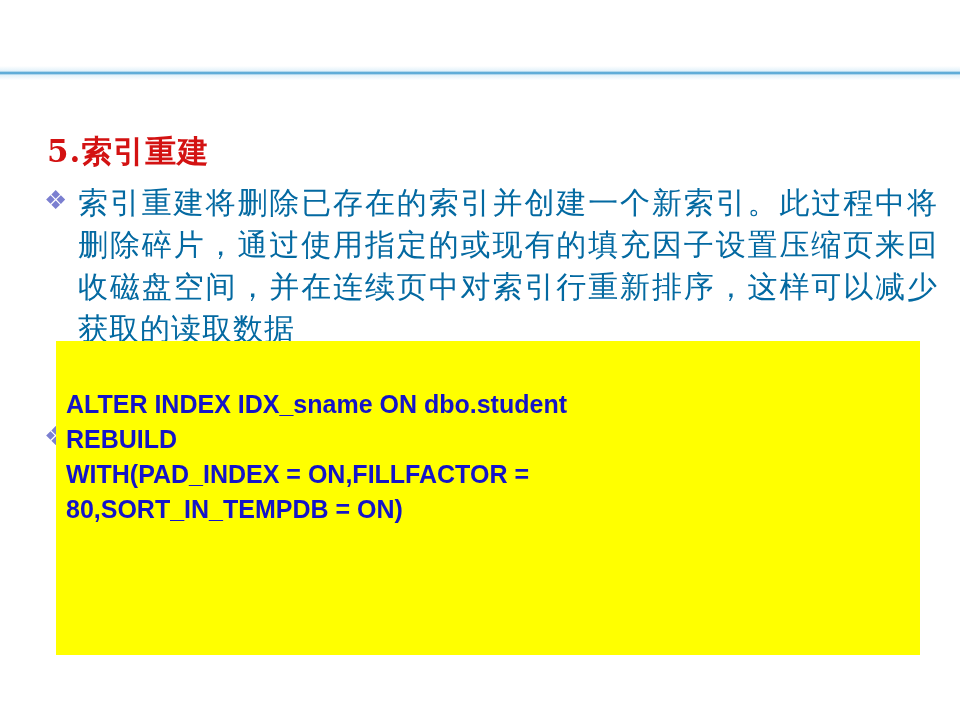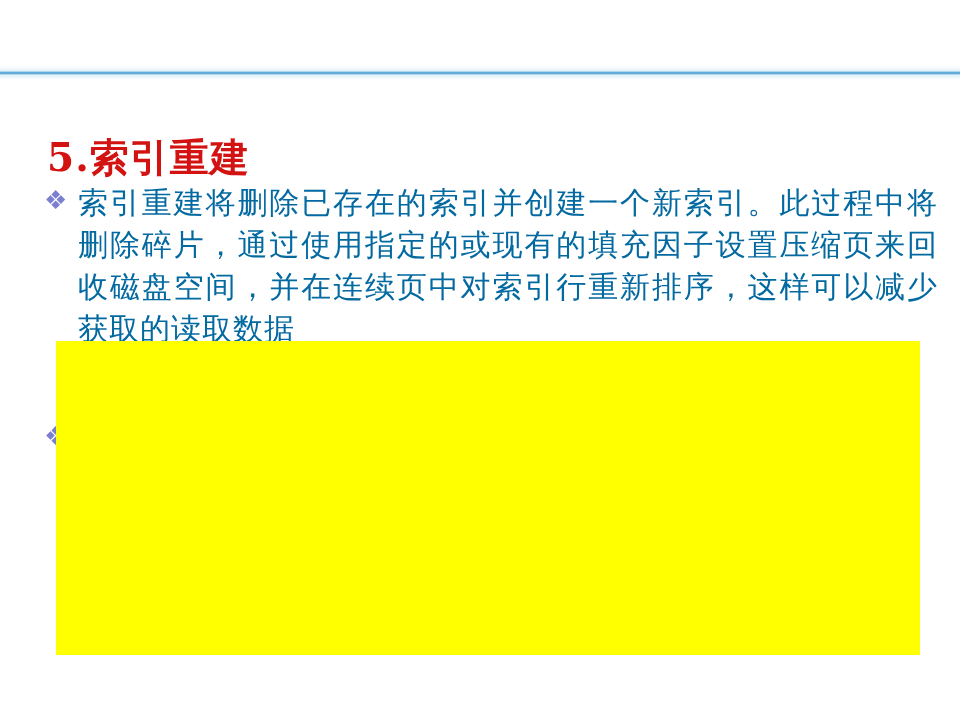--- a/index.html
+++ b/index.html
@@ -89,21 +89,21 @@
     text-shadow: 0 1px 0 rgba(255,255,255,0.45);
     white-space: nowrap;
   }
 
   
   .section-heading {
     position: absolute;
     left: 47px;
     top: 131px;
     font-family: "DejaVu Serif", "Liberation Serif", serif;
-    font-size: 39px;
+    font-size: 31px;
     font-weight: 700;
     color: #d31212;
     letter-spacing: 1px;
     white-space: nowrap;
   }
 
   
   .body-block {
     position: absolute;
     left: 38px;
@@ -204,15 +204,19 @@
 
   <div class="bullet-row-2">
     <span class="bullet-glyph-2">❖</span>
   </div>
 
   <div class="callout">
 
 
     <div class="callout-gap"></div>
 
+    <div class="callout-code">ALTER INDEX IDX_sname ON dbo.student
+REBUILD
+WITH(PAD_INDEX = ON,FILLFACTOR =
+80,SORT_IN_TEMPDB = ON)</div>
   </div>
 
 </div>
 
 </body></html>

